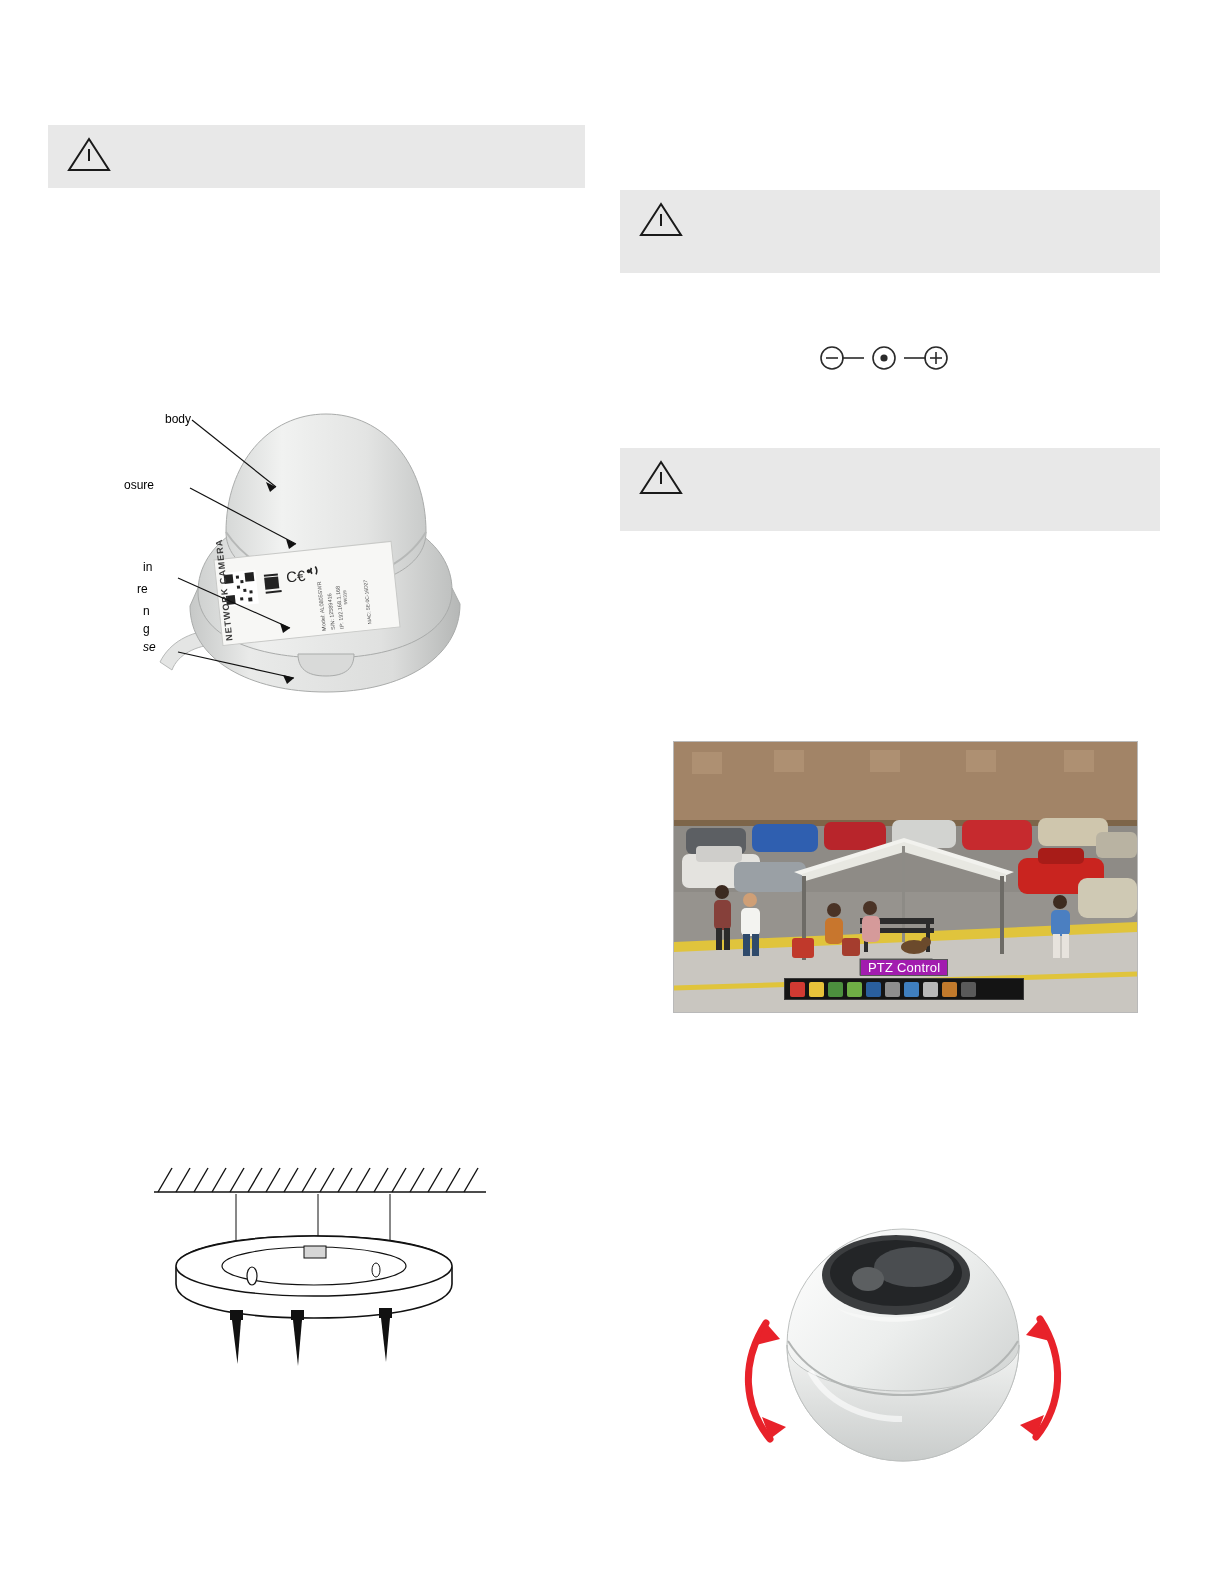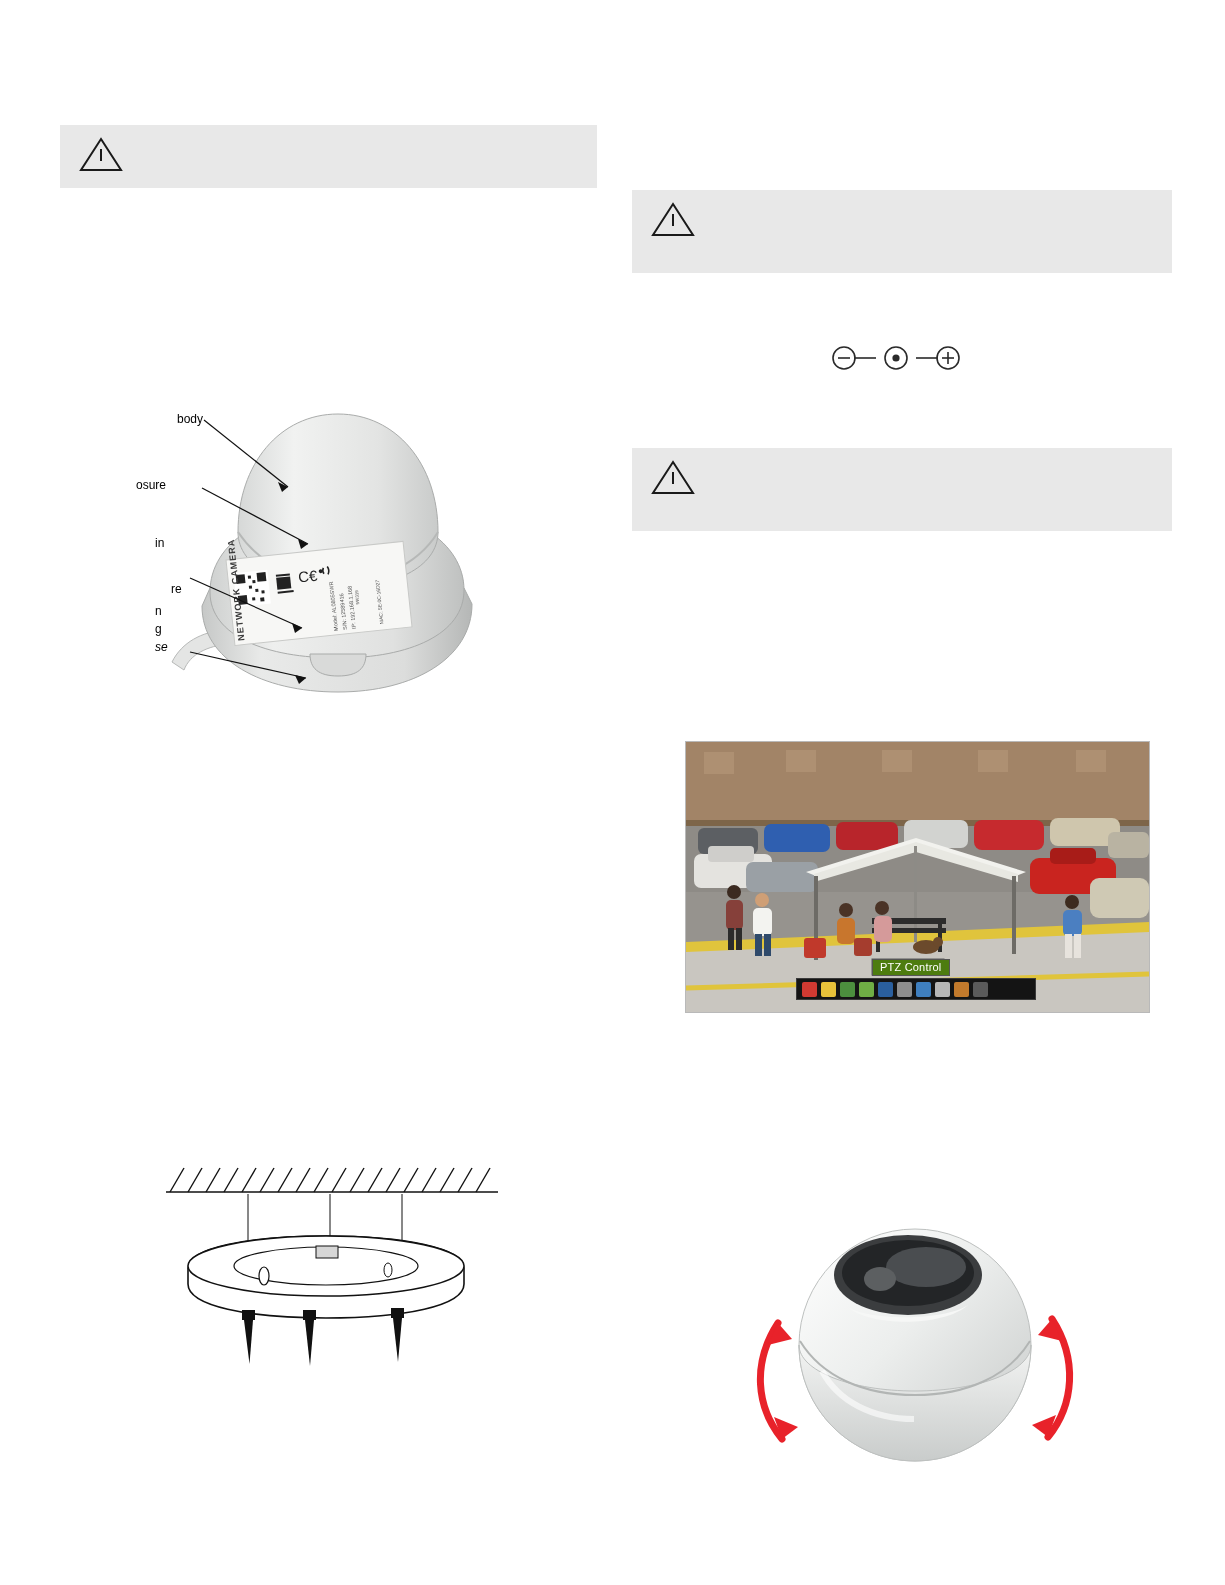--- a/index.html
+++ b/index.html
@@ -11,21 +11,20 @@
     width: 1225px;
     height: 1585px;
     position: relative;
     font-family: "Liberation Sans", sans-serif;
     color: #000000;
     overflow: hidden;
   }
   .page {
     position: absolute;
     inset: 0;
-    margin-left: 12px;
   }
   
   .note-bar {
     position: absolute;
     background: #e8e8e8;
     display: flex;
     align-items: flex-start;
   }
   .note-bar .tri {
     margin: 10px 0 0 18px;
@@ -76,23 +75,23 @@
     width: 463px;
     height: 270px;
     border: 1px solid #b9b9b9;
     overflow: hidden;
     background: #6b6257;
   }
   .ptz-label {
     position: absolute;
     left: 186px;
     top: 217px;
-    background: #4d7c0f;
+    background: #a21caf;
     color: #ffffff;
-    font-size: 11px;
+    font-size: 13px;
     line-height: 13px;
     padding: 1px 7px;
     border: 1px solid #555;
     letter-spacing: .2px;
   }
   .ptz-toolbar {
     position: absolute;
     left: 110px;
     top: 236px;
     width: 240px;
@@ -174,22 +173,22 @@
       <svg width="46" height="38" viewBox="0 0 46 38">
         <polygon points="23,4 43,35 3,35" fill="none" stroke="#1a1a1a" stroke-width="2"></polygon>
         <line x1="23" y1="14" x2="23" y2="26" stroke="#1a1a1a" stroke-width="2"></line>
       </svg>
     </div>
     <div class="note-text"></div>
   </div>
 
   <div class="callout-label" style="left:165px; top:412px;">body</div>
   <div class="callout-label" style="left:124px; top:478px;">osure</div>
-  <div class="callout-label" style="left:143px; top:536px;">in</div>
-  <div class="callout-label" style="left:159px; top:582px;text-align:right;">re</div>
+  <div class="callout-label" style="left:143px; top:560px;">in</div>
+  <div class="callout-label" style="left:137px; top:582px;text-align:right;">re</div>
   <div class="callout-label" style="left:143px; top:604px;">n</div>
   <div class="callout-label" style="left:143px; top:622px;">g</div>
   <div class="callout-label" style="left:143px; top:640px;font-style:italic;">se</div>
 
   <div class="fig-camera">
     <svg class="cam-svg" width="360" height="310" viewBox="0 0 360 310">
       <defs>
         <linearGradient id="gTop" x1="0" y1="0" x2="1" y2="0">
           <stop offset="0%" stop-color="#d6d8d7"></stop>
           <stop offset="28%" stop-color="#f1f2f1"></stop>

